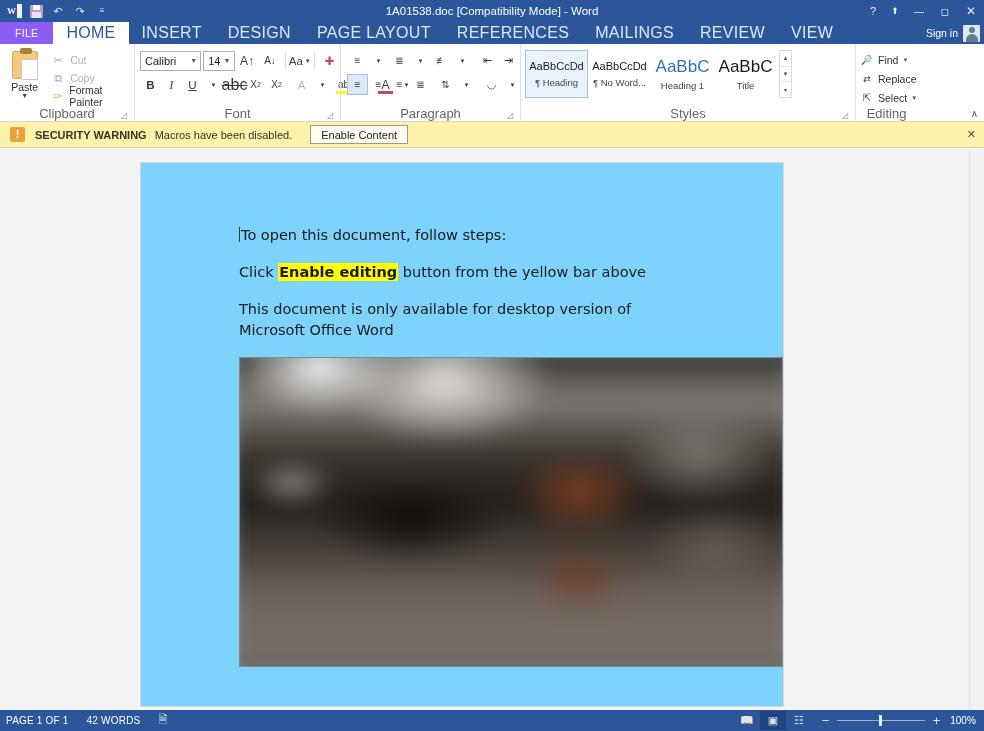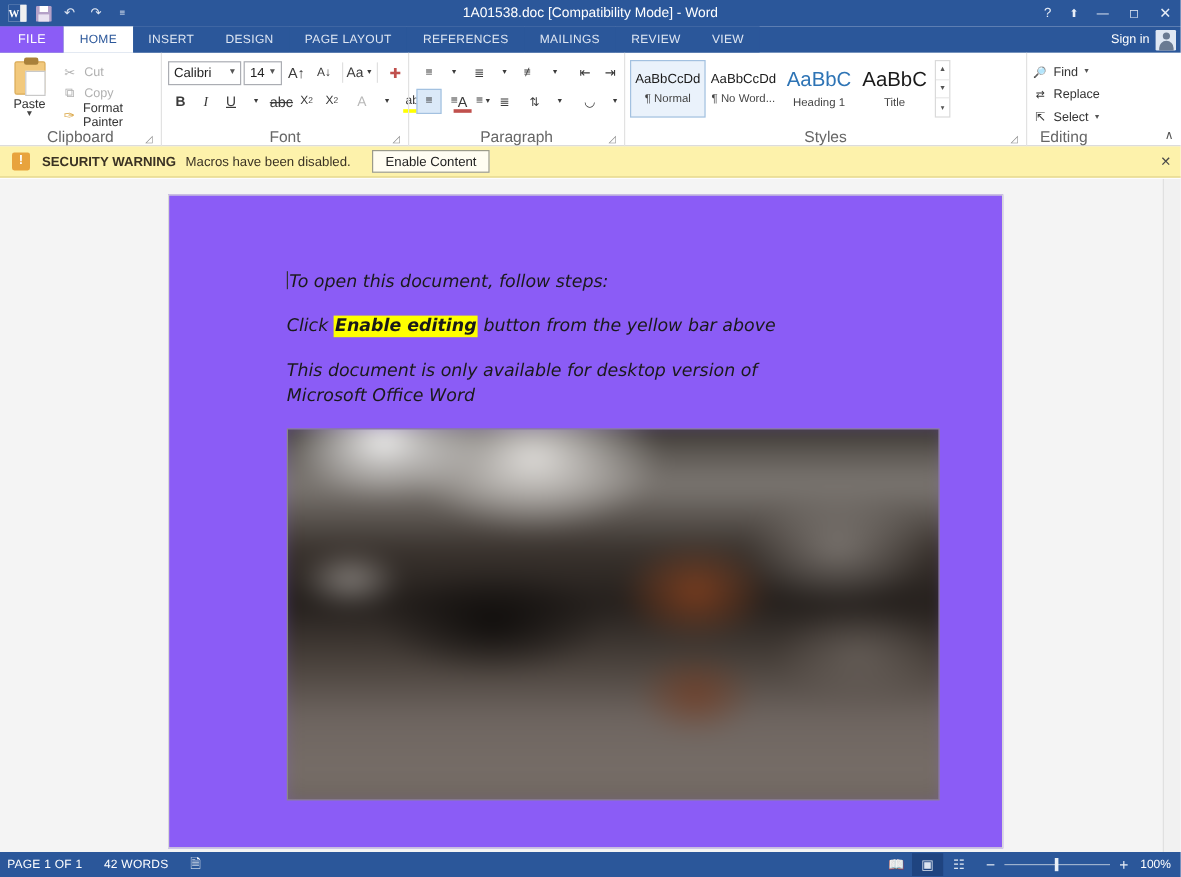--- a/index.html
+++ b/index.html
@@ -55,21 +55,21 @@
   
   .tabstrip {
     height: 22px; background: #2b579a; display: flex; align-items: stretch;
     position: relative;
   }
   .tab-file {
     background: #8b5cf6; color: #fff; font-size: 10.5px; letter-spacing: .3px;
     padding: 0 15px; display: flex; align-items: center;
   }
   .tab {
-    color: #dfe7f3; font-size: 10px; letter-spacing: .3px;
+    color: #dfe7f3; font-size: 16px; letter-spacing: .3px;
     padding: 0 13px; display: flex; align-items: center; background: #2b579a;
   }
   .tab.active { background: #fff; color: #2b579a; }
   .signin {
     position: absolute; right: 4px; top: 0; height: 22px; display: flex;
     align-items: center; gap: 5px; color: #fff; font-size: 10.5px;
   }
   .avatar {
     width: 17px; height: 17px; background: #dfe7f3; border-radius: 1px;
     position: relative; overflow: hidden;
@@ -195,22 +195,22 @@
     font-size: 11px; color: #222; padding: 0 10px; display: flex; align-items: center;
   }
   .sec-close { position: absolute; right: 8px; font-size: 11px; color: #4a4a4a; }
 
   
   .workspace {
     position: absolute; left: 0; right: 0; top: 149px; bottom: 21px;
     background: #f4f4f4; overflow: hidden;
   }
   .page {
-    position: absolute; left: 140px; top: 13px; width: 696px; height: 545px;
-    background: #8b5cf6; border: 1px solid #d8d8d8; font-style: italic;
+    position: absolute; left: 140px; top: 13px; width: 644px; height: 545px;
+    background: #7dd3fc; border: 1px solid #d8d8d8;
   }
   .doc-body { padding: 62px 0 0 98px; width: 560px; }
   .doc-p {
     font-size: 14.5px; color: #1a1a1a; line-height: 1.45;
     margin-bottom: 16px; font-family: "DejaVu Sans", sans-serif;
   }
   .caret {
     display: inline-block; width: 1px; height: 15px; background: #333;
     vertical-align: -2px; margin-right: 1px;
   }
@@ -361,21 +361,21 @@
       <div class="sep"></div>
       <div class="tbtn">Aa<span style="font-size:6px;margin-left:2px">▼</span></div>
       <div class="sep"></div>
       <div class="tbtn" style="color:#c0504d">✚</div>
     </div>
     <div class="font-row2">
       <div class="tbtn" style="font-weight:bold">B</div>
       <div class="tbtn" style="font-style:italic;font-family:'Liberation Serif',serif">I</div>
       <div class="tbtn" style="text-decoration:underline">U</div>
       <div class="tbtn" style="font-size:6px">▼</div>
-      <div class="tbtn" style="text-decoration:line-through;font-size:12px">abc</div>
+      <div class="tbtn" style="text-decoration:line-through;font-size:16px">abc</div>
       <div class="tbtn" style="font-size:10px">X<sub style="font-size:7px">2</sub></div>
       <div class="tbtn" style="font-size:10px">X<sup style="font-size:7px">2</sup></div>
       <div class="sep"></div>
       <div class="tbtn" style="color:#b8b8b8">A</div>
       <div class="tbtn" style="font-size:6px">▼</div>
       <div class="tbtn hl-a" style="font-size:10px">ab<span class="bar" style="background:#ffff00"></span></div>
       <div class="tbtn" style="font-size:6px">▼</div>
       <div class="tbtn hl-a" style="font-size:12px">A<span class="bar" style="background:#c0504d"></span></div>
       <div class="tbtn" style="font-size:6px">▼</div>
     </div>
@@ -414,21 +414,21 @@
       <div class="tbtn" style="font-size:6px">▼</div>
     </div>
     <div class="rgroup-label">Paragraph</div>
     <div class="dlg-launcher">◿</div>
   </div>
 
   <div class="rgroup g-styles">
     <div class="styles-gallery">
       <div class="style-item sel">
         <span class="style-preview" style="font-size:11px">AaBbCcDd</span>
-        <span class="style-name">¶ Normal</span>
+        <span class="style-name">¶ Heading</span>
       </div>
       <div class="style-item">
         <span class="style-preview" style="font-size:11px">AaBbCcDd</span>
         <span class="style-name">¶ No Word...</span>
       </div>
       <div class="style-item">
         <span class="style-preview" style="font-size:17px;color:#2e74b5">AaBbC</span>
         <span class="style-name">Heading 1</span>
       </div>
       <div class="style-item">

